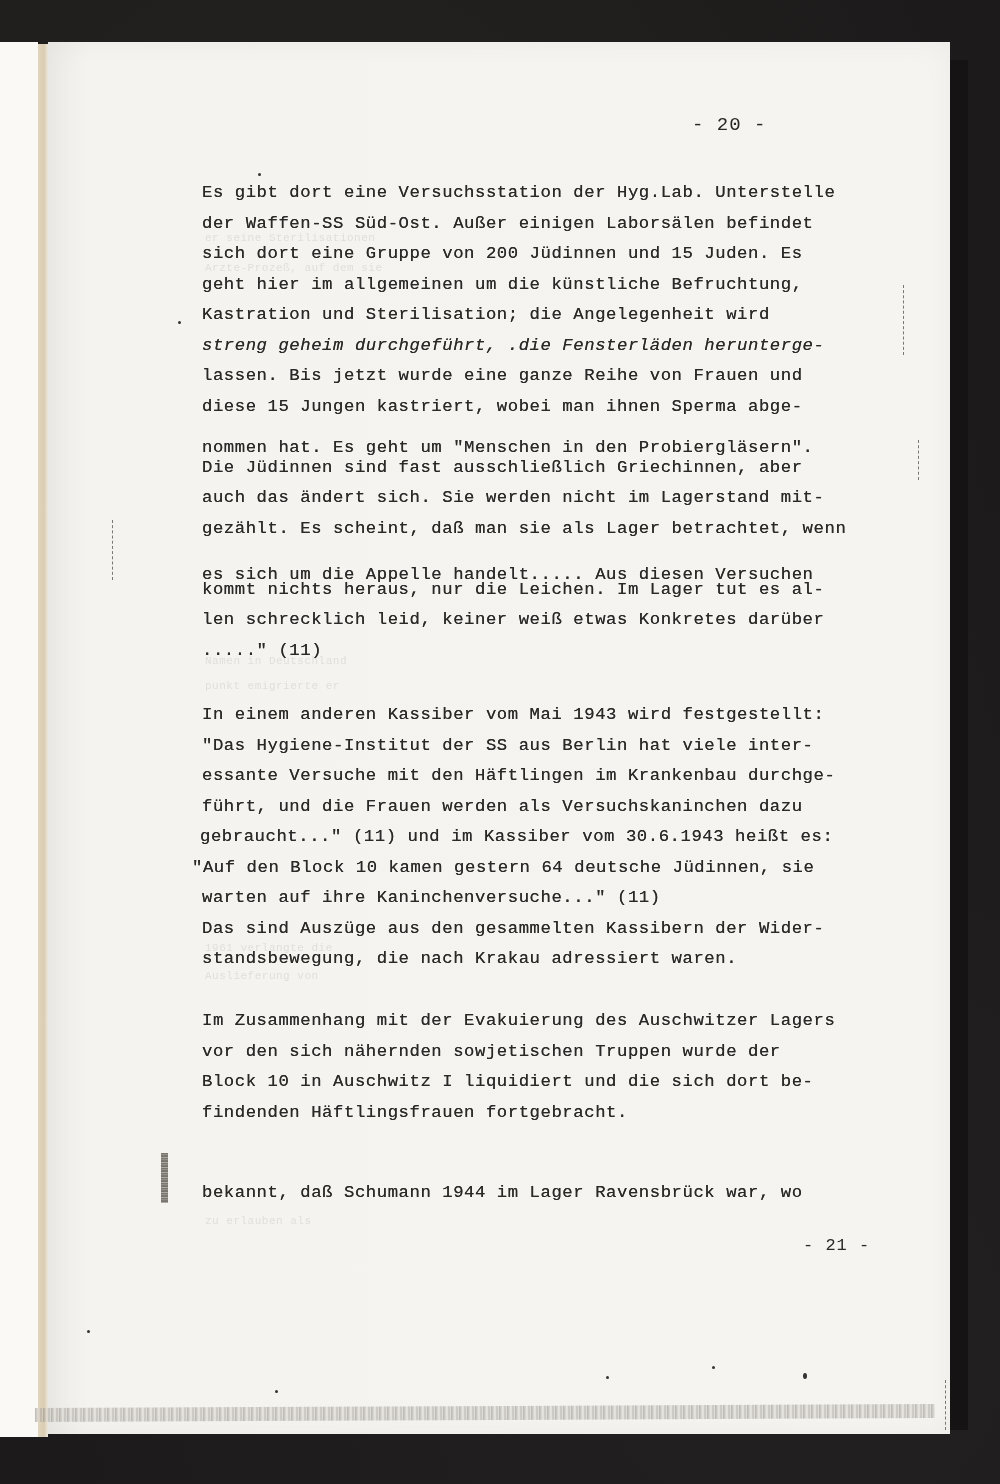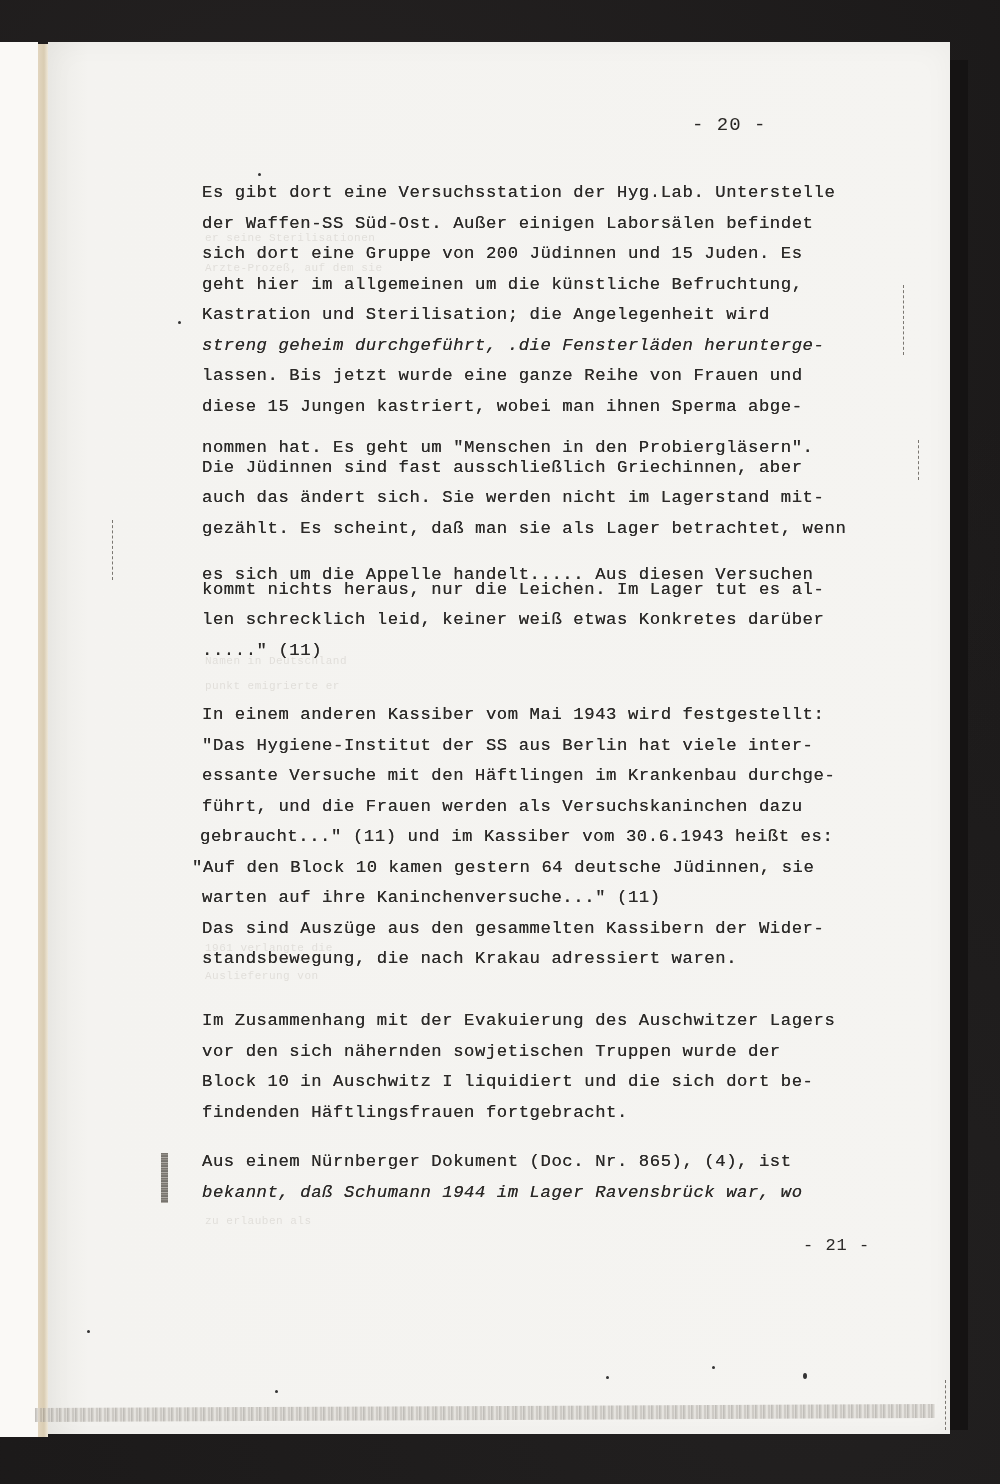--- a/index.html
+++ b/index.html
@@ -194,17 +194,16 @@
 </div>
 
 <div class="text-block" style="top:1008px;">
   <div class="line" style="top:0px;">Im Zusammenhang mit der Evakuierung des Auschwitzer Lagers</div>
   <div class="line" style="top:30.5px;">vor den sich nähernden sowjetischen Truppen wurde der</div>
   <div class="line" style="top:61px;">Block 10 in Auschwitz I liquidiert und die sich dort be-</div>
   <div class="line" style="top:91.5px;">findenden Häftlingsfrauen fortgebracht.</div>
 </div>
 
 <div class="text-block" style="top:1149px;">
-  <div class="line" style="top:0px;">Aus einem Nürnberger Dokument (Doc. Nr. 865), (4), ist</div>
-  <div class="line" style="top:30.5px;font-style:italic;">bekannt, daß Schumann 1944 im Lager Ravensbrück war, wo</div>
+  <div class="line" style="top:30.5px;">bekannt, daß Schumann 1944 im Lager Ravensbrück war, wo</div>
 </div>
 
 <div class="catchword">- 21 -</div>
 
 </body></html>

